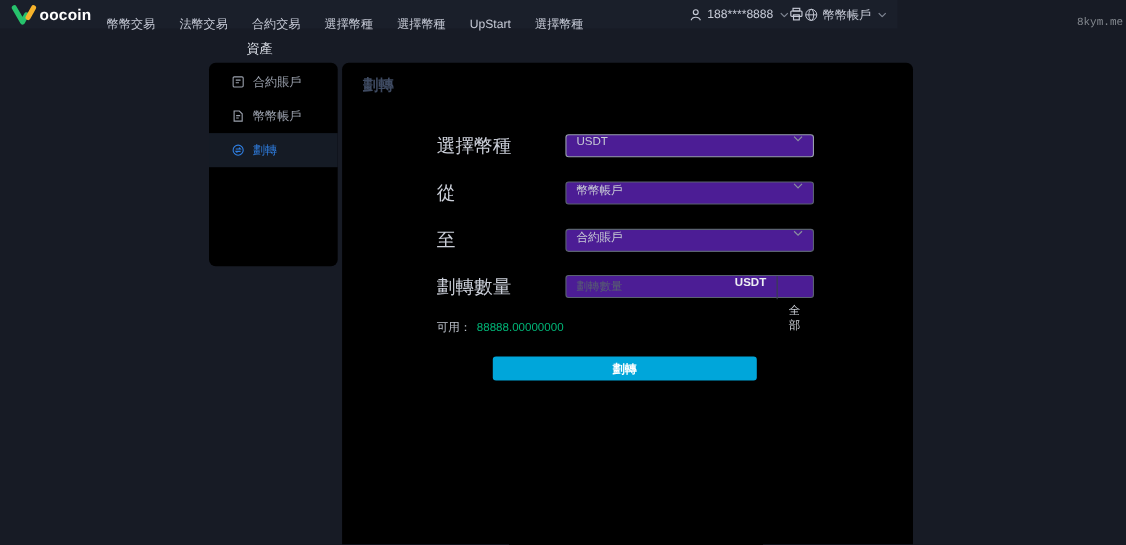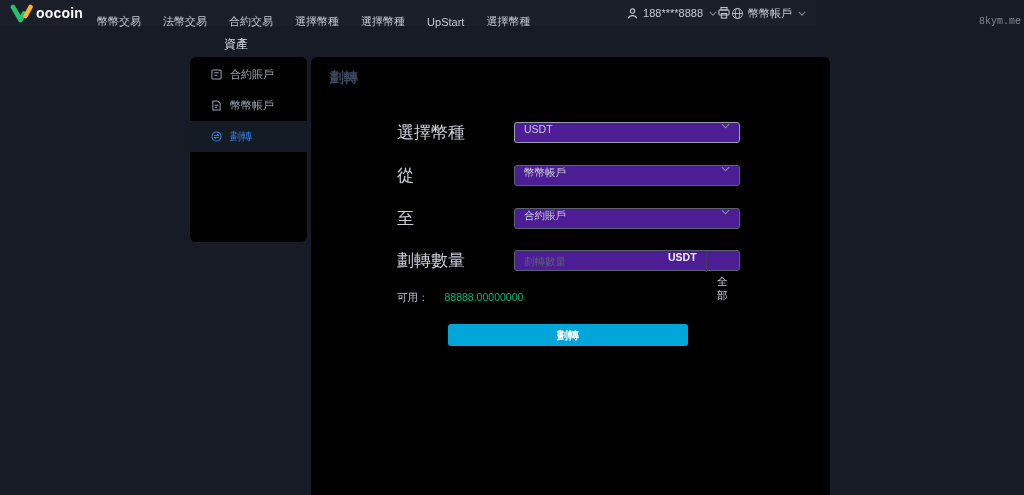--- a/index.html
+++ b/index.html
@@ -71,21 +71,21 @@
     color:#dfe3ea; font-size:10.5px; padding:0 9px; height:100%;
     font-family:"Liberation Sans","DejaVu Sans",sans-serif;
   }
   .amountbox input::placeholder { color:#586070; }
   .amountbox .unit { font-size:10.5px; color:#eceef2; font-weight:bold; margin-right:9px; }
   .amountbox .vdiv { width:1px; height:21px; background:#39404d; }
   .amountbox .all { padding:0 11px; font-size:10.5px; color:#ced2da; cursor:pointer;margin-top:24px; }
 
   .available { position:absolute; left:86px; top:234px; font-size:10.5px; }
   .available .lbl { color:#bfc4ce; }
-  .available .val { color:#00b577; margin-left:16px; }
+  .available .val { color:#00b577; margin-left:5px; }
 
   .submit {
     position:absolute; left:137px; top:267px; width:240px; height:22px;
     background:#00a6da; border:none; border-radius:3px;
     color:#ffffff; font-size:11px; font-weight:bold; cursor:pointer;
     font-family:"Liberation Sans","DejaVu Sans",sans-serif;
   }
 </style>
 </head>
 <body>

